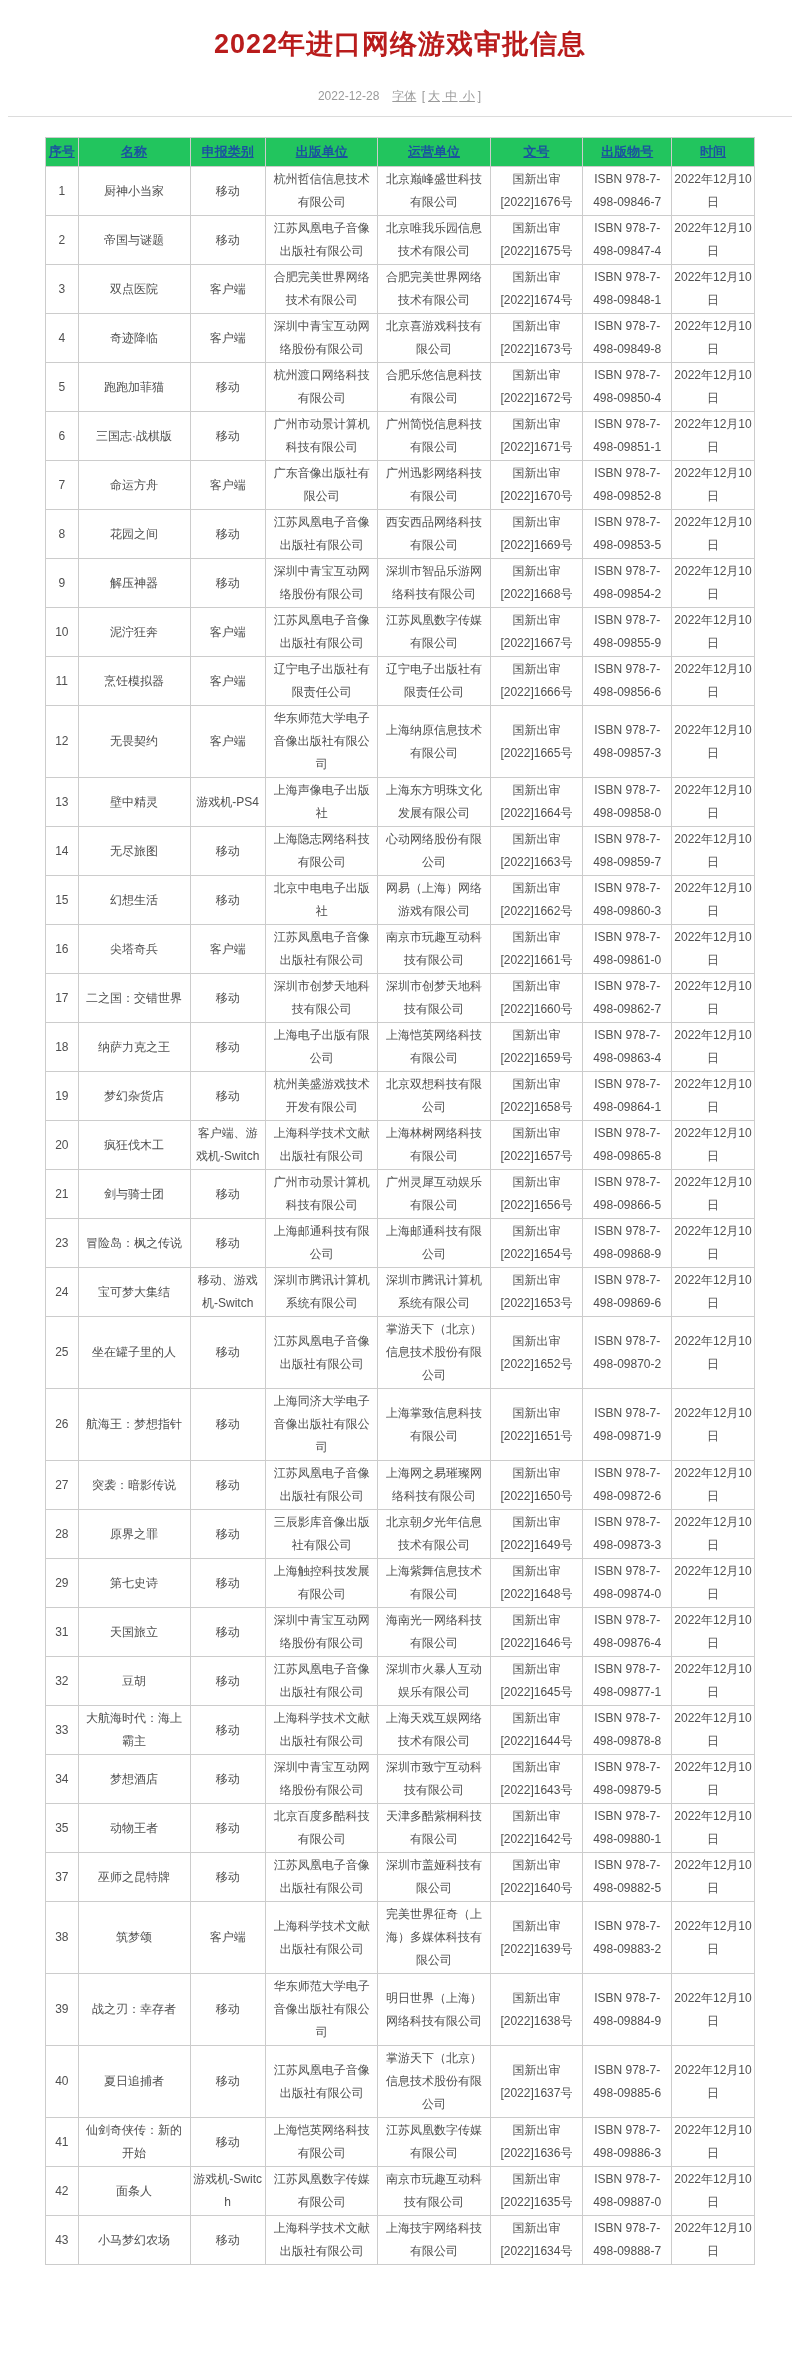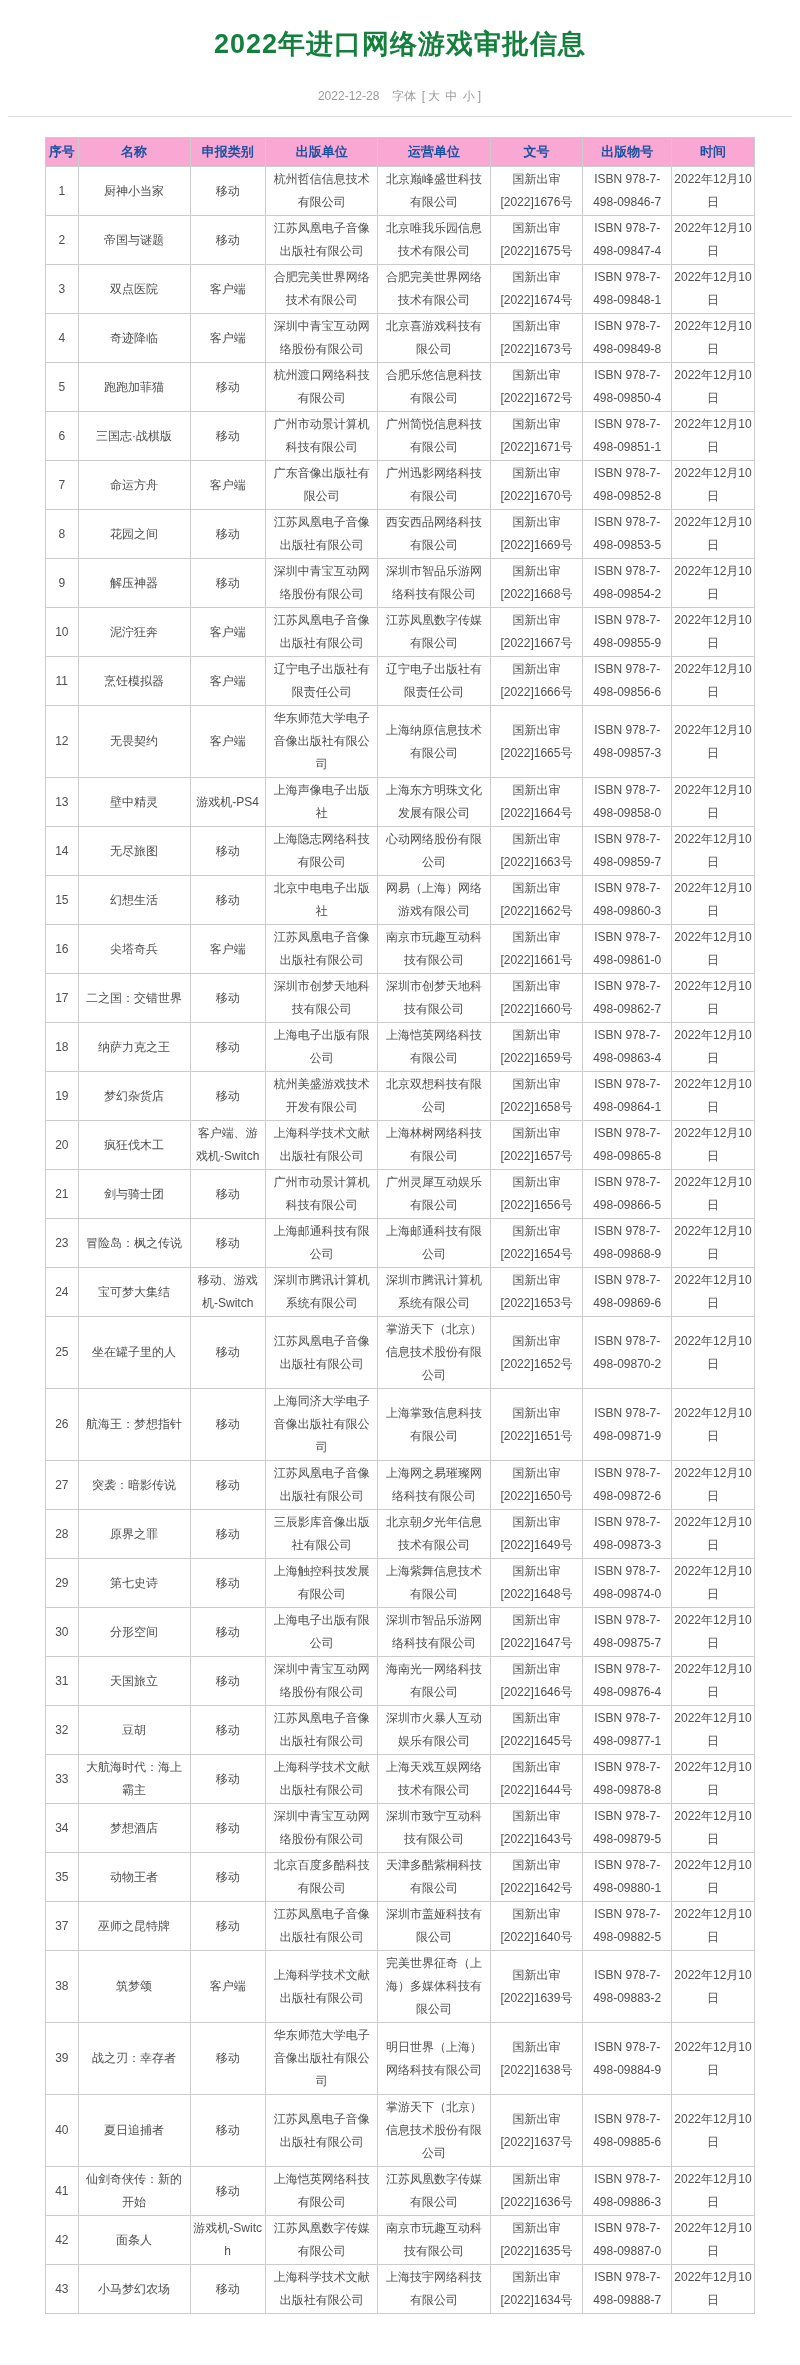--- a/index.html
+++ b/index.html
@@ -5,60 +5,61 @@
   * { box-sizing: border-box; }
   html, body { margin: 0; padding: 0; background: #ffffff; }
   body {
     width: 800px;
     font-family: "Liberation Sans", "DejaVu Sans", sans-serif;
   }
   .page { width: 800px; padding-top: 24px; }
   .page-title {
     margin: 0;
     text-align: center;
-    color: #15803d;
+    color: #b91c1c;
     font-size: 27px;
     font-weight: bold;
     letter-spacing: 1px;
     line-height: 40px;
   }
   .meta-bar {
     margin-top: 24px;
     text-align: center;
     color: #9a9a9a;
     font-size: 12px;
     line-height: 16px;
   }
   .meta-date { margin-right: 12px; }
-  .font-ctl span { margin: 0 1px; }
+  .font-ctl span { margin: 0 1px; text-decoration: underline; }
   .font-opt { cursor: pointer; }
   .divider {
     border: none;
     border-top: 1px solid #dcdcdc;
     margin: 12px 8px 0 8px;
   }
   table.approval {
     width: 710px;
     margin: 20px auto 56px auto;
     border-collapse: collapse;
     table-layout: fixed;
   }
   table.approval th, table.approval td {
     border: 1px solid #cccccc;
     text-align: center;
     vertical-align: middle;
     overflow: hidden;
   }
   table.approval th {
-    background: #f9a8d4;
+    background: #22c55e;
     color: #1b52a0;
     font-size: 13px;
     font-weight: bold;
     padding: 6px 2px;
     line-height: 16px;
+    text-decoration: underline;
   }
   table.approval td {
     color: #4f4f4f;
     font-size: 12px;
     line-height: 23px;
     padding: 1px 2px;
     word-break: break-all;
   }
   td.wrap2 { white-space: pre-line; }
   col.c-no   { width: 4.6%; }
@@ -465,33 +466,20 @@
           <td>上海触控科技发展有限公司</td>
           <td>上海紫舞信息技术有限公司</td>
           <td class="wrap2">国新出审
 [2022]1648号</td>
           <td class="wrap2">ISBN 978-7-
 498-09874-0</td>
           <td class="wrap2">2022年12月10
 日</td>
         </tr>
         <tr>
-          <td>30</td>
-          <td>分形空间</td>
-          <td>移动</td>
-          <td>上海电子出版有限公司</td>
-          <td>深圳市智品乐游网络科技有限公司</td>
-          <td class="wrap2">国新出审
-[2022]1647号</td>
-          <td class="wrap2">ISBN 978-7-
-498-09875-7</td>
-          <td class="wrap2">2022年12月10
-日</td>
-        </tr>
-        <tr>
           <td>31</td>
           <td>天国旅立</td>
           <td>移动</td>
           <td>深圳中青宝互动网络股份有限公司</td>
           <td>海南光一网络科技有限公司</td>
           <td class="wrap2">国新出审
 [2022]1646号</td>
           <td class="wrap2">ISBN 978-7-
 498-09876-4</td>
           <td class="wrap2">2022年12月10

